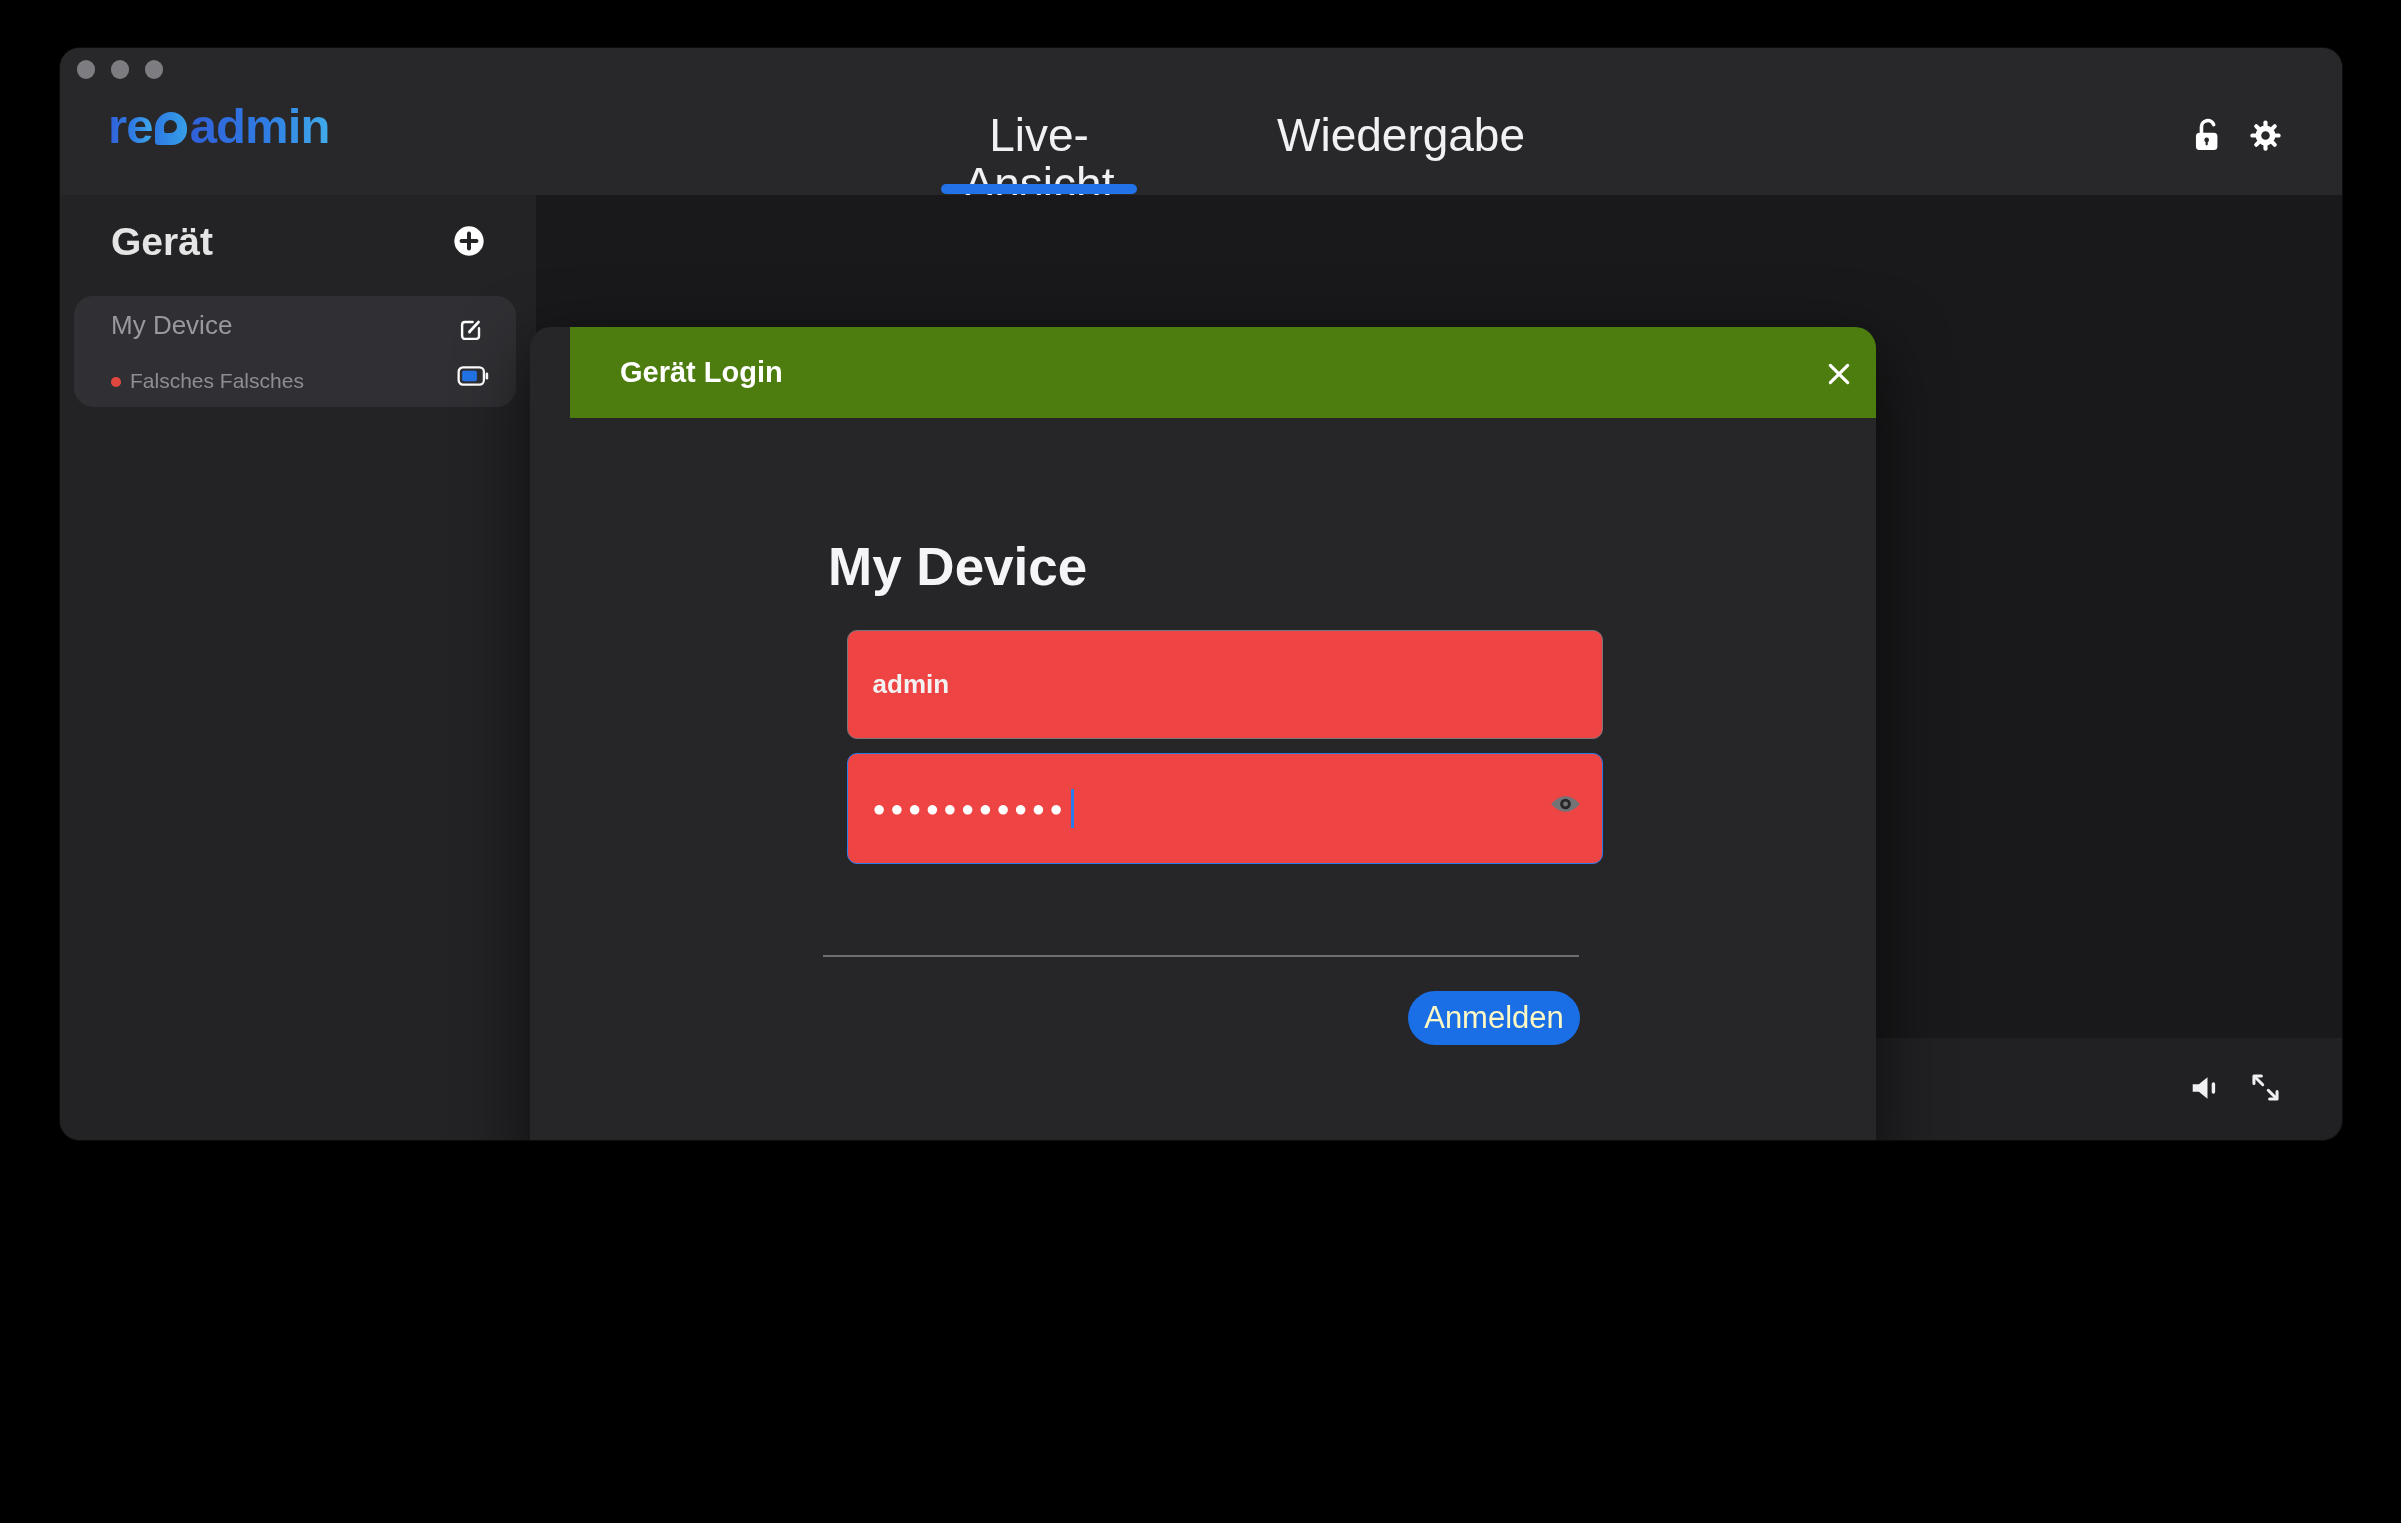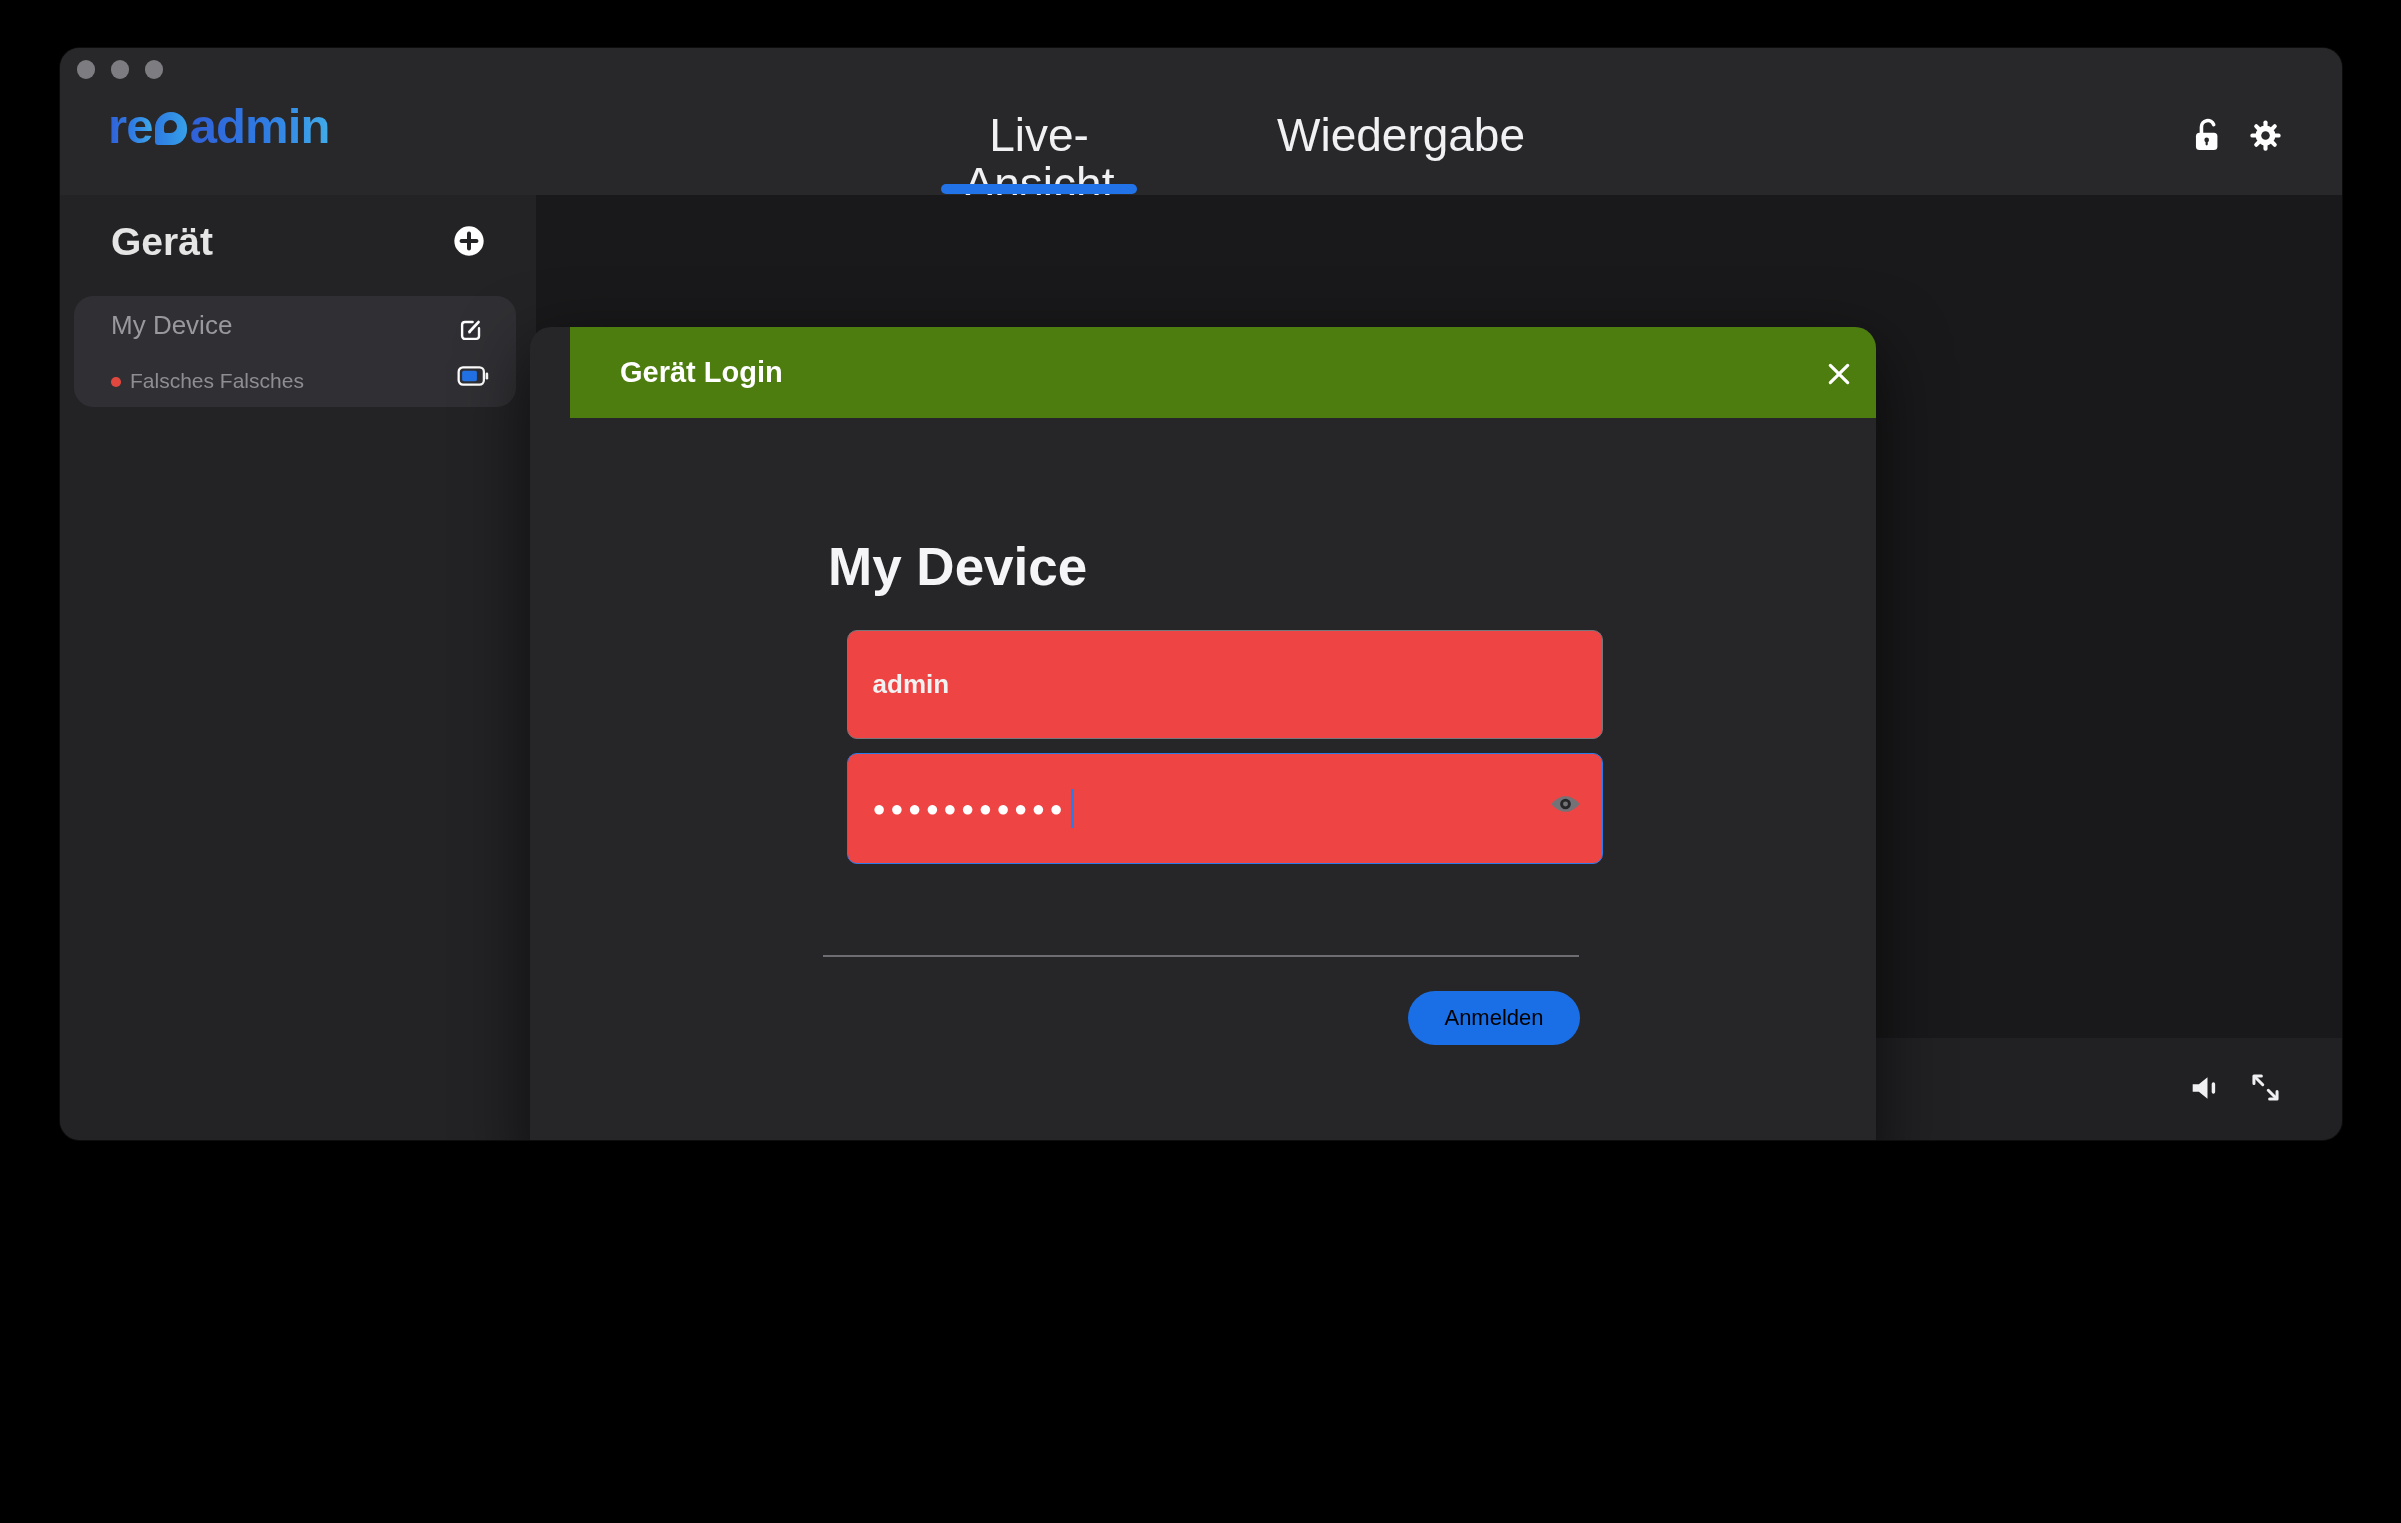--- a/index.html
+++ b/index.html
@@ -82,22 +82,22 @@
   .field-user input { position:absolute; inset:0; width:100%; height:100%; background:transparent;
                       border:none; outline:none; color:#f2f2f3; font-size:26px; font-weight:bold;
                       padding-left:24.6px; font-family:inherit; }
   .pw-dots { margin-left:24.6px; font-size:22px; letter-spacing:4.4px; color:#fff; line-height:22px; }
   .pw-caret { width:3.5px; height:39px; background:#2b7ce9; margin-left:3.5px; }
   .pw-eye { position:absolute; right:19.3px; top:37px; width:35px; height:26px; }
 
   .divider { position:absolute; left:293px; top:628px; width:756px; height:1.8px; background:#6e6e72; }
 
   .login-btn { position:absolute; left:878px; top:664px; width:172px; height:54px;
-               border-radius:27px; background:#1a6fe6; border:none; color:#000000;
-               font-size:22px; font-family:inherit; display:flex; align-items:center;
+               border-radius:27px; background:#1a6fe6; border:none; color:#fef9c3;
+               font-size:31px; font-family:inherit; display:flex; align-items:center;
                justify-content:center; }
 </style>
 </head>
 <body>
 
 <div class="window">
 
   <div class="header">
     <div class="tl-dot tl-close"></div>
     <div class="tl-dot tl-min"></div>

